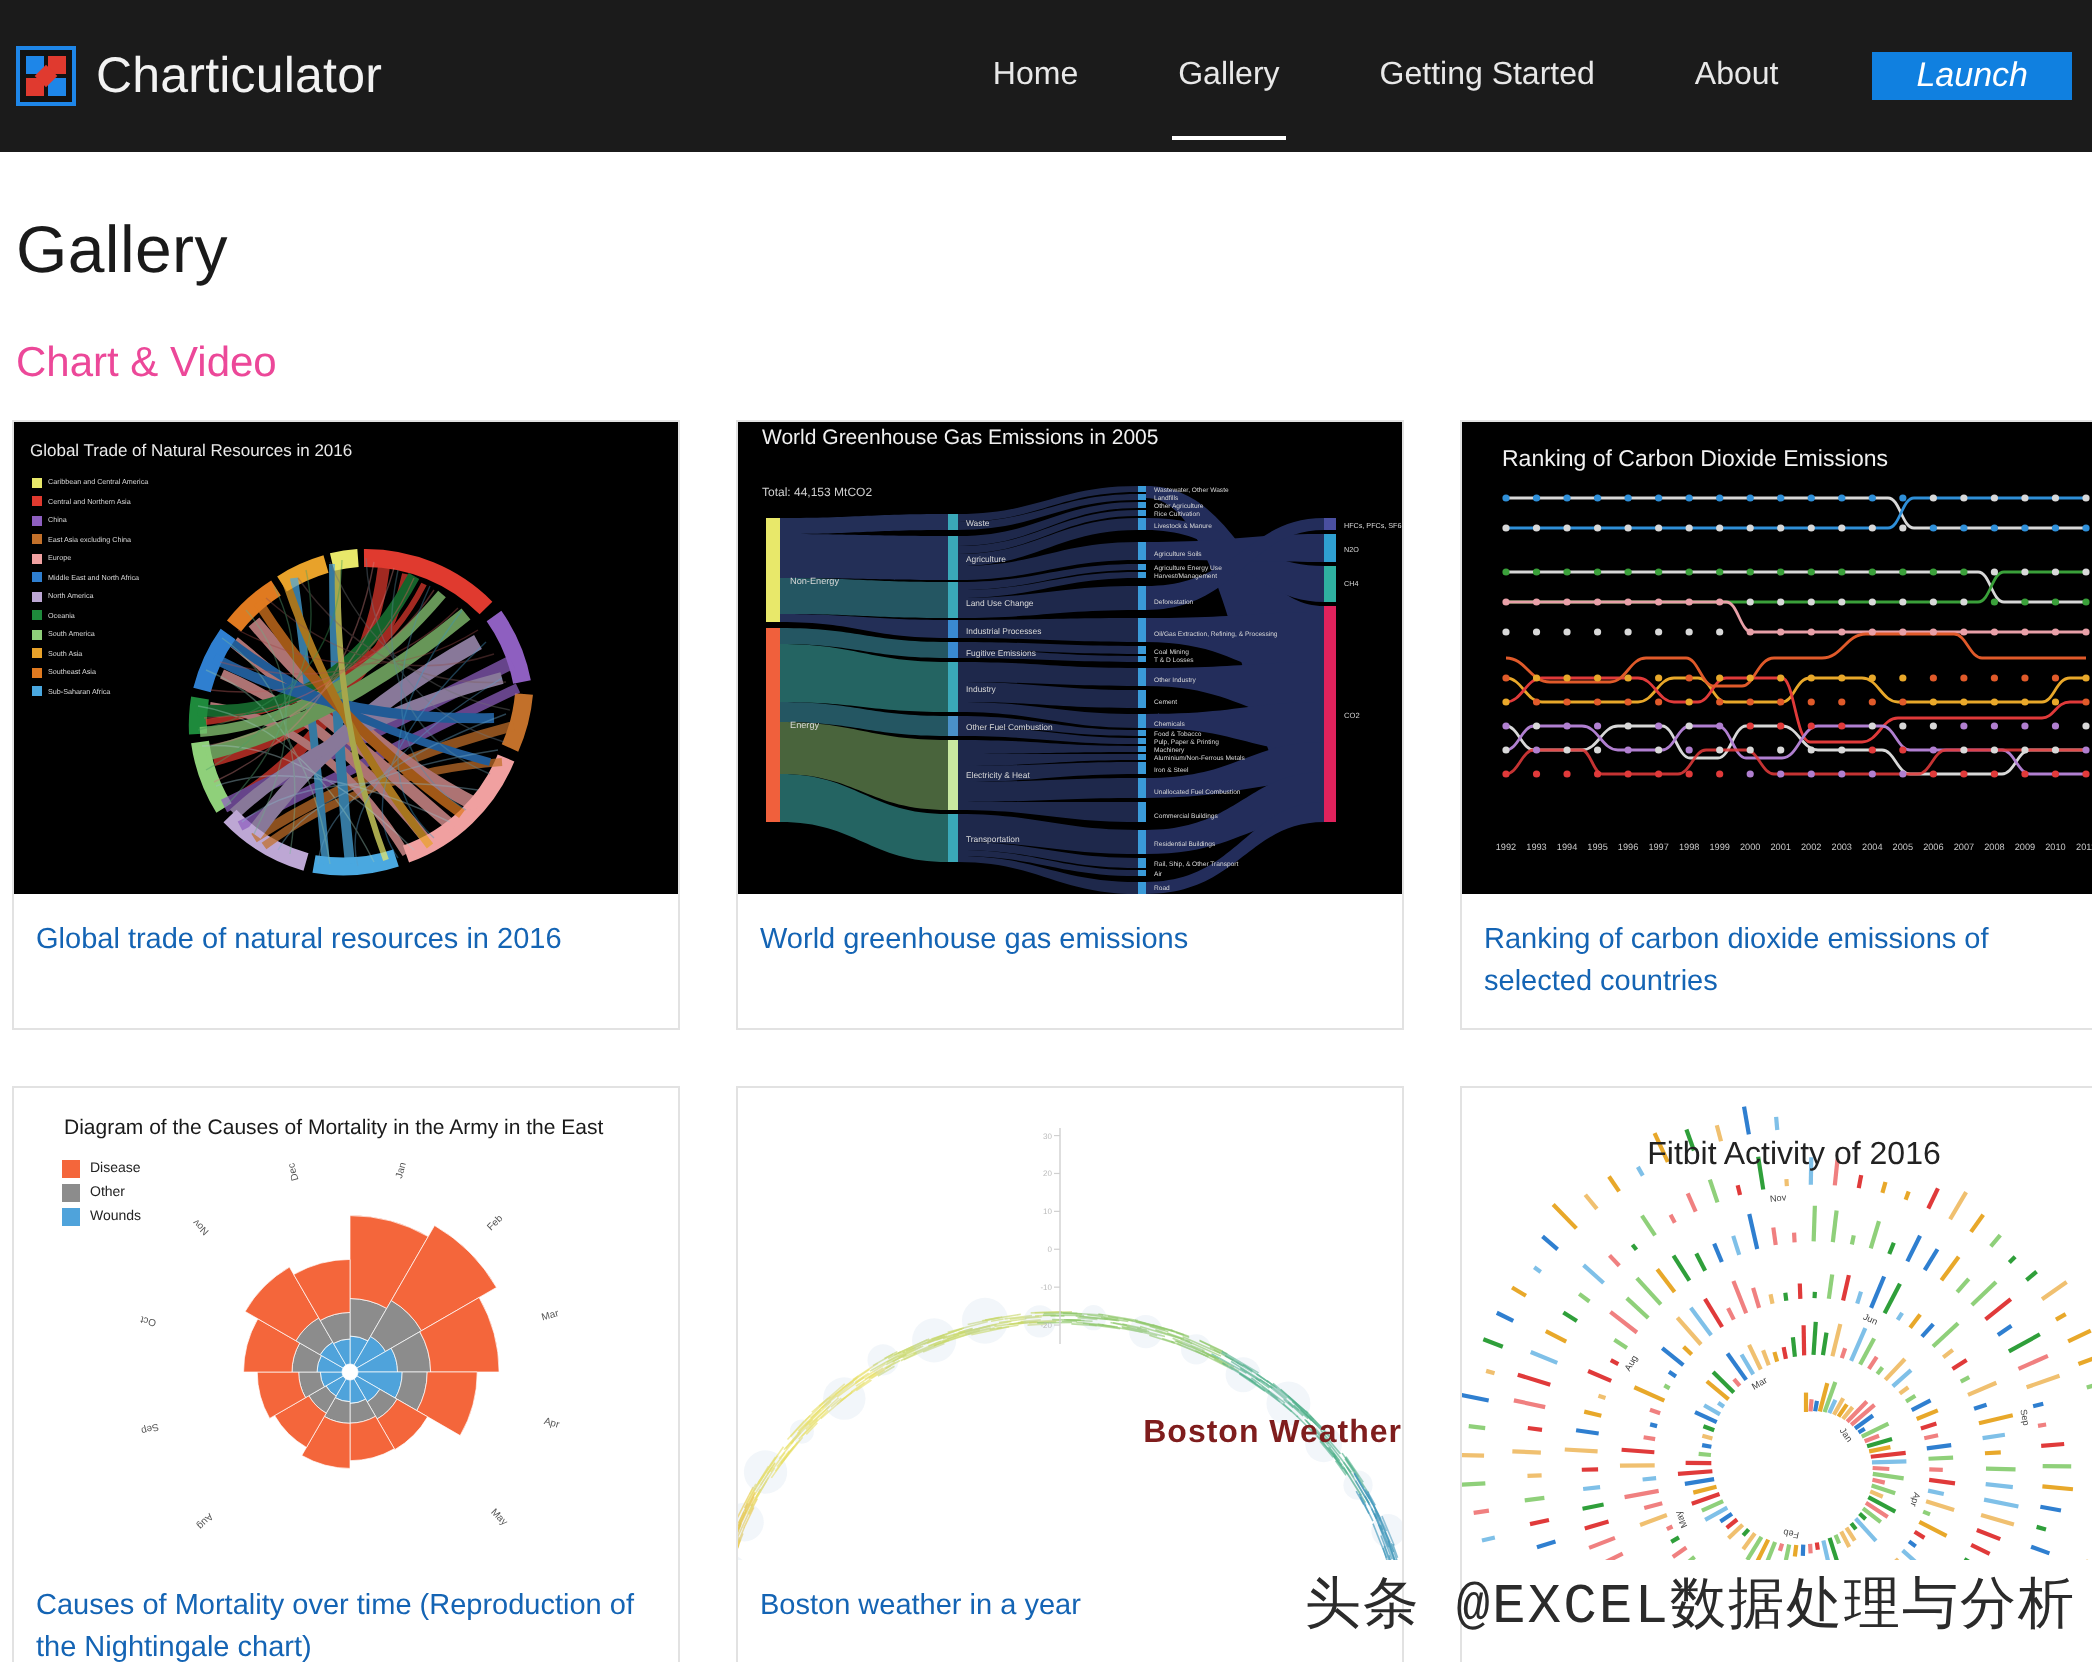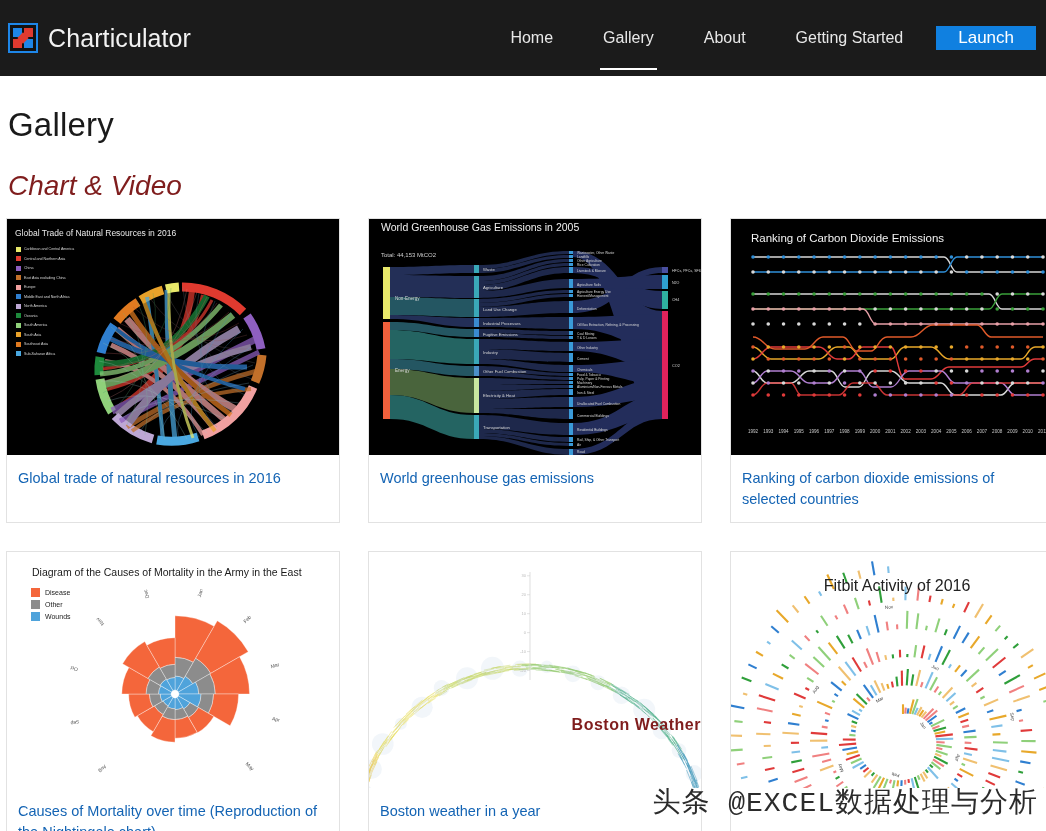--- a/index.html
+++ b/index.html
@@ -46,35 +46,35 @@
     display: flex; align-items: center; position: relative;
     white-space: nowrap; cursor: pointer;
   }
   .nav-link.active::after {
     content: ""; position: absolute;
     left: 14px; right: 14px; bottom: 6px; height: 2px; background: #ffffff;
   }
   .launch-btn {
     background: #1080e0; color: #ffffff;
     font-size: 17px; border: none;
-    padding: 2px 22px; 
+    padding: 2px 22px; margin-left: 14px;
     cursor: pointer; font-family: inherit;
     white-space: nowrap;
+    font-style: italic;
   }
 
   
   .page { padding: 0 6px; }
   .page-title {
     font-size: 33px; font-weight: 400; color: #1a1a1a;
     margin: 30px 0 0 2px; letter-spacing: 0.2px;
   }
   .section-title {
-    font-size: 28px; font-weight: 400; color: #7f1d1d;
+    font-size: 21px; font-weight: 400; color: #ec4899;
     margin: 26px 0 0 2px;
-    font-style: italic;
   }
 
   .grid {
     display: grid;
     grid-template-columns: repeat(3, 334px);
     gap: 28px;
     margin-top: 16px;
   }
   .card {
     border: 1px solid #e2e2e2; background: #fff;
@@ -156,22 +156,22 @@
       <span class="tri c"></span>
         <span class="tri d"></span>
       <span class="tri mid"></span>
     </div>
     <span class="brand-name">Charticulator</span>
   </div>
 
   <div class="nav-right">
     <a class="nav-link">Home</a>
     <a class="nav-link active">Gallery</a>
+    <a class="nav-link">Getting Started</a>
     <a class="nav-link">About</a>
-    <a class="nav-link">Getting Started</a>
     <button class="launch-btn">Launch</button>
   </div>
 </div>
 
 <div class="page">
   <h1 class="page-title">Gallery</h1>
   <h2 class="section-title">Chart &amp; Video</h2>
 
   <div class="grid">
 

